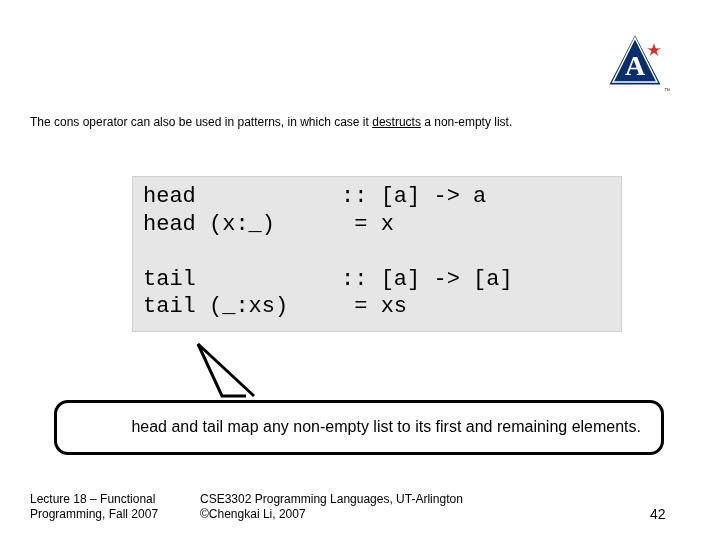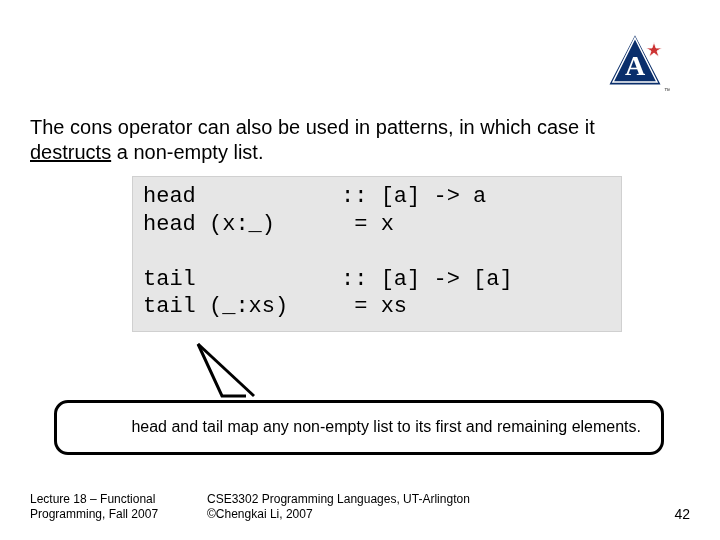--- a/index.html
+++ b/index.html
@@ -14,21 +14,21 @@
   .logo {
     position: absolute;
     top: 28px;
     right: 50px;
   }
   .intro {
     position: absolute;
     top: 115px;
     left: 30px;
     width: 640px;
-    font-size: 20px;
+    font-size: 12px;
     line-height: 1.25;
     color: #000;
   }
   .intro .underline { text-decoration: underline; }
   .codeblock {
     position: absolute;
     top: 176px;
     left: 132px;
     width: 490px;
     background: #e6e6e6;
@@ -62,35 +62,34 @@
   }
   .footer {
     position: absolute;
     bottom: 18px;
     left: 0;
     width: 720px;
     display: flex;
     align-items: flex-end;
     font-size: 12px;
     color: #000;
-    gap: 7px;
   }
   .foot-left {
     width: 200px;
     padding-left: 30px;
     line-height: 1.25;
   }
   .foot-center {
     flex: 1;
     text-align: left;
     line-height: 1.25;
   }
   .foot-right {
     width: 70px;
-    text-align: right;
+    text-align: left;
     padding-right: 30px;
     font-size: 14px;
   }
 </style>
 </head>
 <body>
 
 <div class="logo">
   <svg width="70" height="70" viewBox="0 0 70 70">
     <polygon points="35,4 63,58 7,58" fill="#0a2e6b"></polygon>

